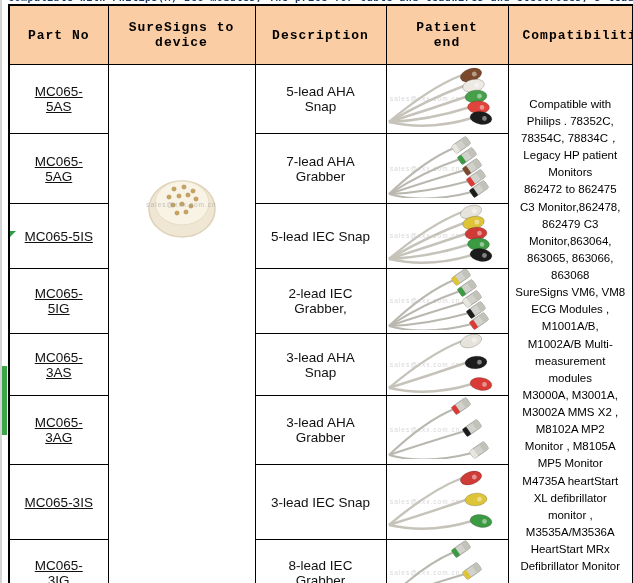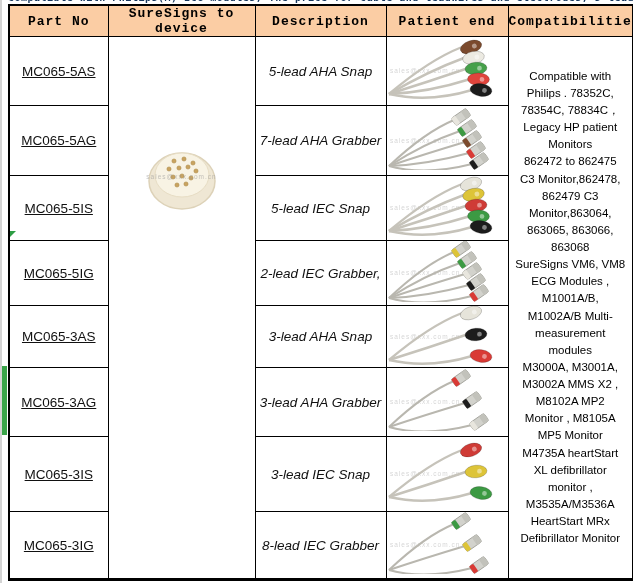--- a/index.html
+++ b/index.html
@@ -15,28 +15,28 @@
   
   .top-clip{position:absolute;left:8px;top:0;width:625px;height:4px;overflow:hidden;background:#fff;}
   .top-clip span{display:block;margin-top:-8px;font-size:10px;font-weight:bold;
     color:#17375e;white-space:nowrap;letter-spacing:.5px;font-family:"DejaVu Sans Mono",monospace;}
   
   table.catalog{
     position:absolute;left:8px;top:4px;width:624px;
     border-collapse:collapse;table-layout:fixed;
     border:2px solid #000;border-bottom:3px solid #000;
   }
-  .catalog th,.catalog td{border:1px solid #000;padding:0;overflow:hidden;}
+  .catalog th,.catalog td{border:1px solid #000;padding:14px;overflow:hidden;}
   .catalog th{
     height:27px;background:#fbcda4;
     font-family:"Liberation Mono","DejaVu Sans Mono",monospace;
     font-weight:bold;font-size:13px;letter-spacing:1px;text-align:center;
   }
   td.part{ text-align:center;font-size:13.5px;color:#111;text-decoration:underline;}
-  td.desc{ text-align:center;font-size:13.5px;color:#111;font-style:italic;}
+  td.desc{ text-align:center;font-size:13.5px;color:#111;}
   td.pend{ position:relative;vertical-align:middle;background:#fff;}
   td.pend .leadwrap{position:absolute;left:0;top:50%;transform:translateY(-50%);}
   td.connector-cell{position:relative;vertical-align:top;background:#fff;}
   td.compat-cell{
     vertical-align:middle;text-align:center;
     font-size:11.5px;line-height:1.49;white-space:pre-line;padding:0 1px;margin-left:11px;
   }
   
   .conn-img{position:absolute;left:50%;top:104px;transform:translateX(-50%);width:84px;height:74px;}
   .conn-wm{position:absolute;left:50%;top:136px;transform:translateX(-50%);

